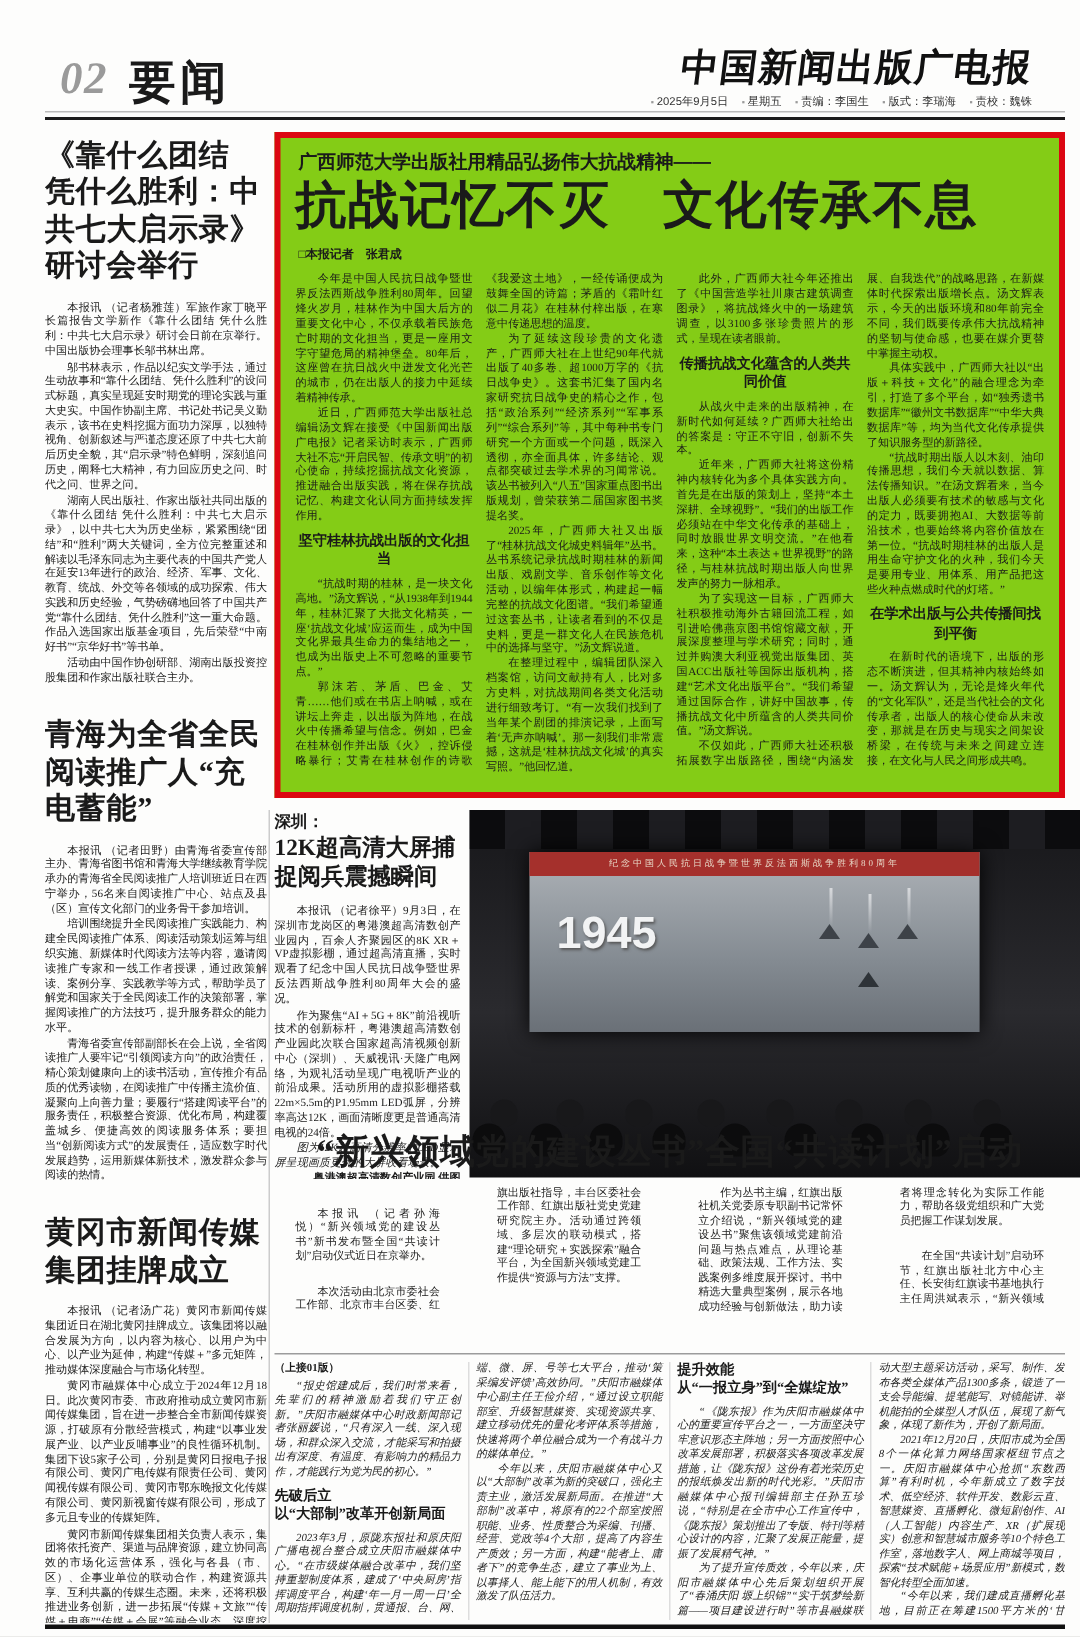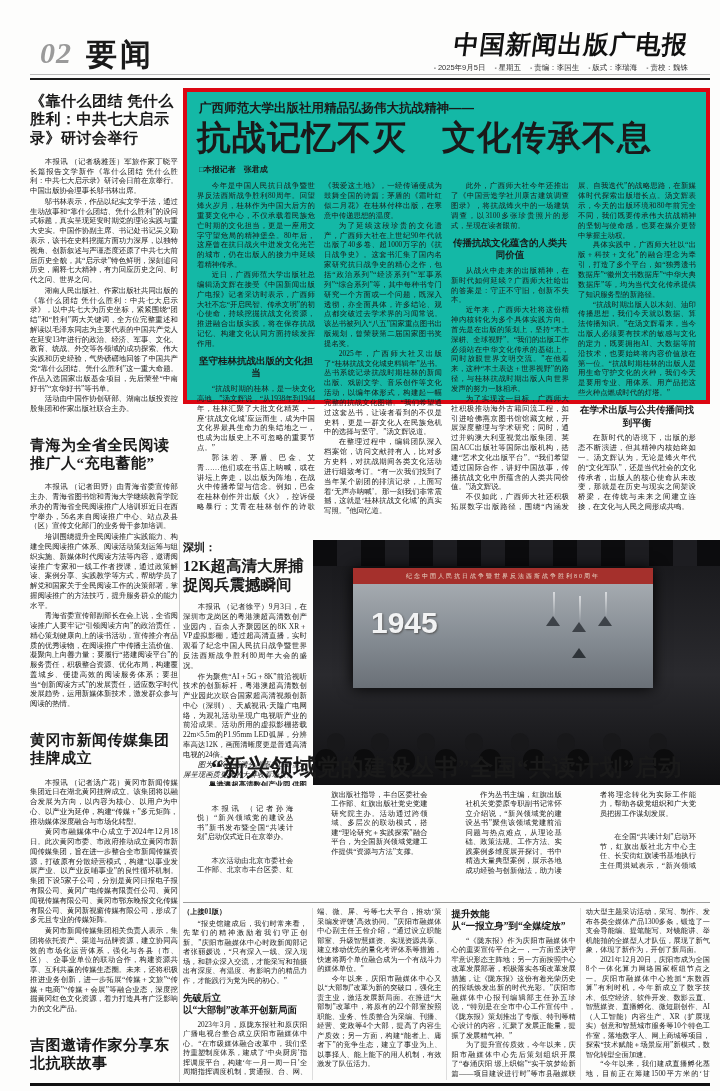--- a/index.html
+++ b/index.html
@@ -15,28 +15,28 @@
             transform:skewX(-7deg);letter-spacing:1px;color:#111;}
   .dateline{position:absolute;right:32px;top:63px;font-size:7.5px;color:#333;
             font-family:"Liberation Sans","DejaVu Sans",sans-serif;}
   .dateline span{margin-left:9px;}
   .dateline span::before{content:"▪";color:#9a9a9a;margin-right:2px;font-size:6px;}
   .hrule1{position:absolute;left:30px;top:74px;width:680px;height:1px;background:#bbb;}
   .hrule2{position:absolute;left:30px;top:78px;width:680px;height:2px;background:#1c1c1c;}
   
   .leftcol{position:absolute;left:30px;top:92px;width:148px;height:990px;overflow:hidden;}
   .l-art{margin-bottom:22px;}
-  .l-title{font-size:15px;font-weight:900;line-height:1.22;margin:0 0 10px 0;letter-spacing:.5px;}
+  .l-title{font-size:20px;font-weight:900;line-height:1.22;margin:0 0 10px 0;letter-spacing:.5px;}
   .body{font-size:7.4px;line-height:1.32;text-align:justify;}
   .body .blk-p{text-indent:2em;margin:0 0 1px 0;}
   .body .blk-note{font-style:italic;text-indent:2em;color:#222;}
   .body .blk-credit{font-weight:700;text-align:right;}
   
-  .redbox{position:absolute;left:183px;top:88px;width:527px;height:316px;
-          border:4px solid #dc0712;background:#14b8a6;box-sizing:border-box;padding:6px 10px;}
+  .redbox{position:absolute;left:183px;top:88px;width:527px;height:444px;
+          border:4px solid #dc0712;background:#84cc16;box-sizing:border-box;padding:6px 10px;}
   .kicker{font-size:12.5px;font-weight:900;margin:2px 0 2px 2px;
           font-family:"Liberation Sans","DejaVu Sans",sans-serif;}
   .mainhead{font-size:34px;font-weight:900;letter-spacing:1px;margin:2px 0 0 0;line-height:1.1;}
   .byline{font-size:8px;font-weight:700;margin:8px 0 6px 2px;}
   .maincols{column-count:4;column-gap:9px;height:352px;overflow:hidden;
             font-size:7.4px;line-height:1.33;text-align:justify;}
   .maincols .blk-p{text-indent:2em;margin:0;}
   .maincols .blk-h{font-weight:900;text-align:center;font-size:9.5px;margin:6px 0 4px 0;text-indent:0;}
   
   .shenzhen{position:absolute;left:183px;top:540px;width:124px;height:246px;overflow:hidden;}
@@ -69,21 +69,21 @@
   .xinxing{position:absolute;left:183px;top:752px;width:527px;}
   .xx-title{font-size:23px;font-weight:900;text-align:center;margin:0;letter-spacing:.5px;}
   .xx-cols{margin-top:7px;column-count:4;column-gap:10px;height:86px;overflow:hidden;
            font-size:7.3px;line-height:1.3;text-align:justify;}
   .xx-cols .blk-p{text-indent:2em;margin:14px;}
   .grayrule{position:absolute;left:183px;top:902px;width:527px;height:1px;background:#9c9c9c;}
   
   .contsec{position:absolute;left:183px;top:908px;width:527px;height:172px;overflow:hidden;}
   .cont-cols{column-count:4;column-gap:10px;column-rule:1px solid #ddd;height:172px;
              font-size:7.2px;line-height:1.32;text-align:justify;}
-  .cont-cols .blk-p{text-indent:2em;margin:0;}
+  .cont-cols .blk-p{text-indent:2em;margin:0;font-style:italic;}
   .cont-cols .blk-cont{font-weight:900;margin:0 0 2px 0;}
   .cont-cols .blk-h2{font-weight:900;font-size:9.5px;line-height:1.3;margin:6px 0 4px 0;
                      white-space:pre-line;}
   .vrule{position:absolute;left:179px;top:540px;width:1px;height:542px;background:#ccc;}
   .bottomrule{position:absolute;left:30px;top:1083px;width:680px;height:3px;background:#111;}
 </style>
 </head>
 <body>
 
 <div class="page">

